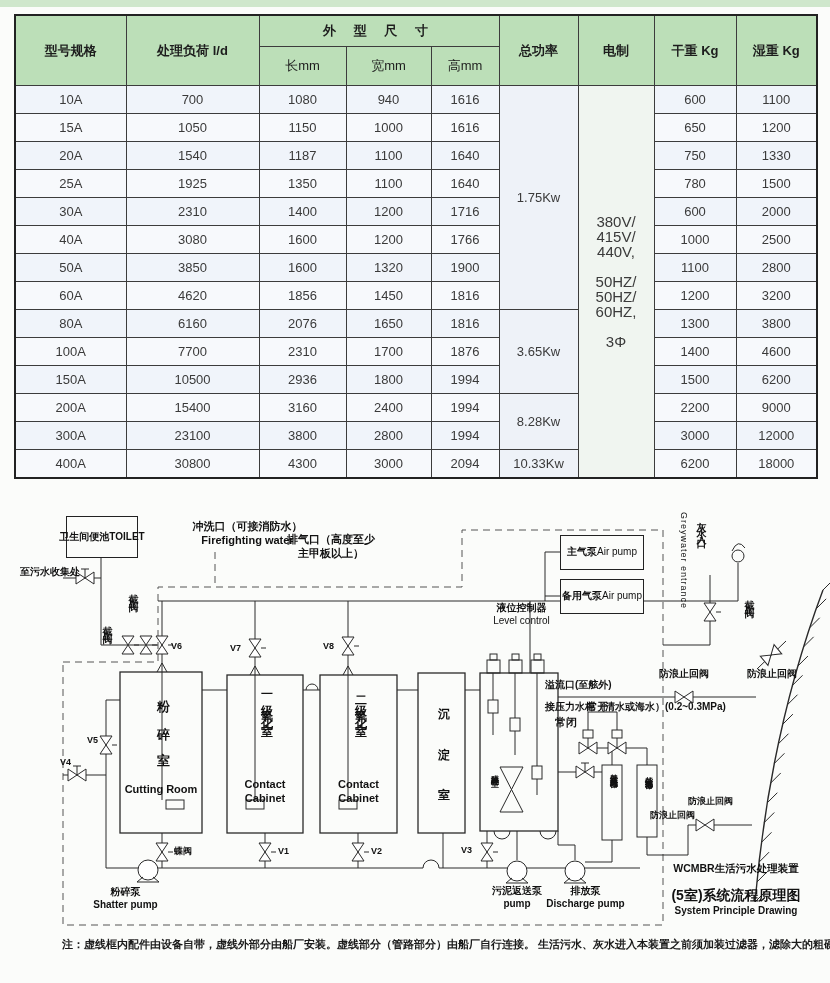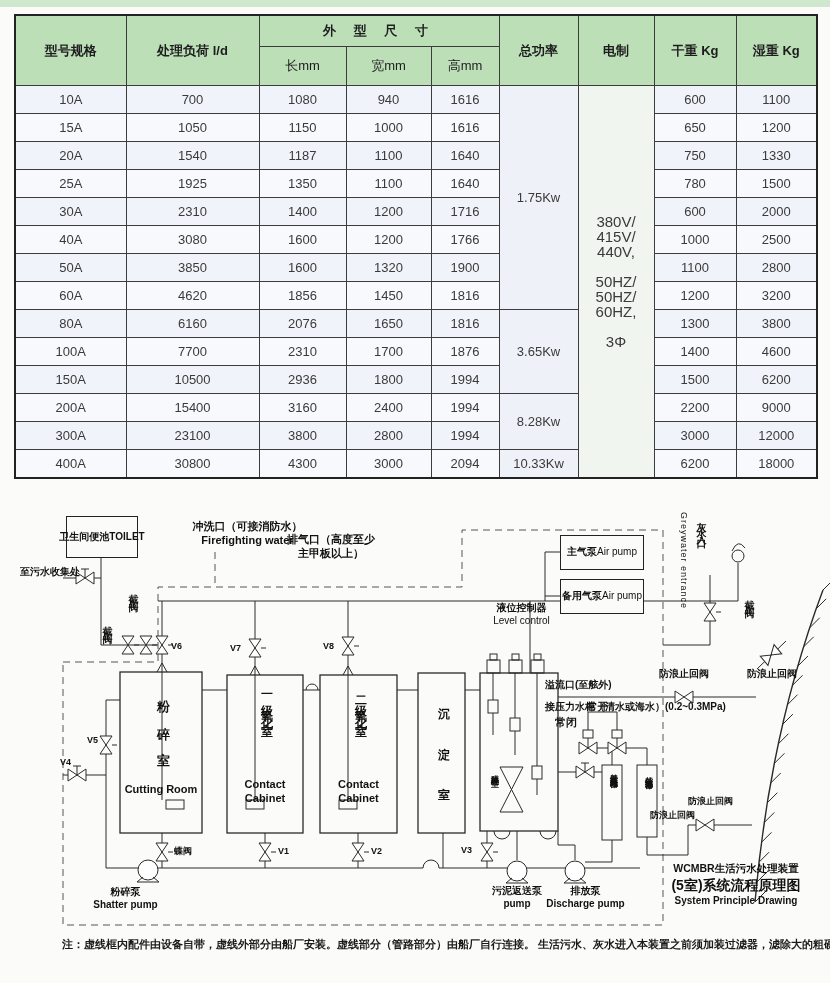--- a/index.html
+++ b/index.html
@@ -428,18 +428,18 @@
     <div>污泥返送泵</div>
     <div style="font-size:10px">pump</div>
   </div>
   <div class="dlabel ctr" style="left:543px;top:885px;width:85px">
     <div>排放泵</div>
     <div style="font-size:10px">Discharge pump</div>
   </div>
 
   <div class="dlabel ctr" style="left:650px;top:862px;width:172px">
     <div style="font-size:10.5px">WCMBR生活污水处理装置</div>
-    <div style="font-size:14px;margin-top:2px">(5室)系统流程原理图</div>
+    <div style="font-size:14px;margin-top:12px">(5室)系统流程原理图</div>
     <div style="font-size:10px">System Principle Drawing</div>
   </div>
 
   <div class="note" style="left:62px;top:937px">注：虚线框内配件由设备自带，虚线外部分由船厂安装。虚线部分（管路部分）由船厂自行连接。 生活污水、灰水进入本装置之前须加装过滤器，滤除大的粗硬杂质</div>
 </div>
 
 </body></html>

